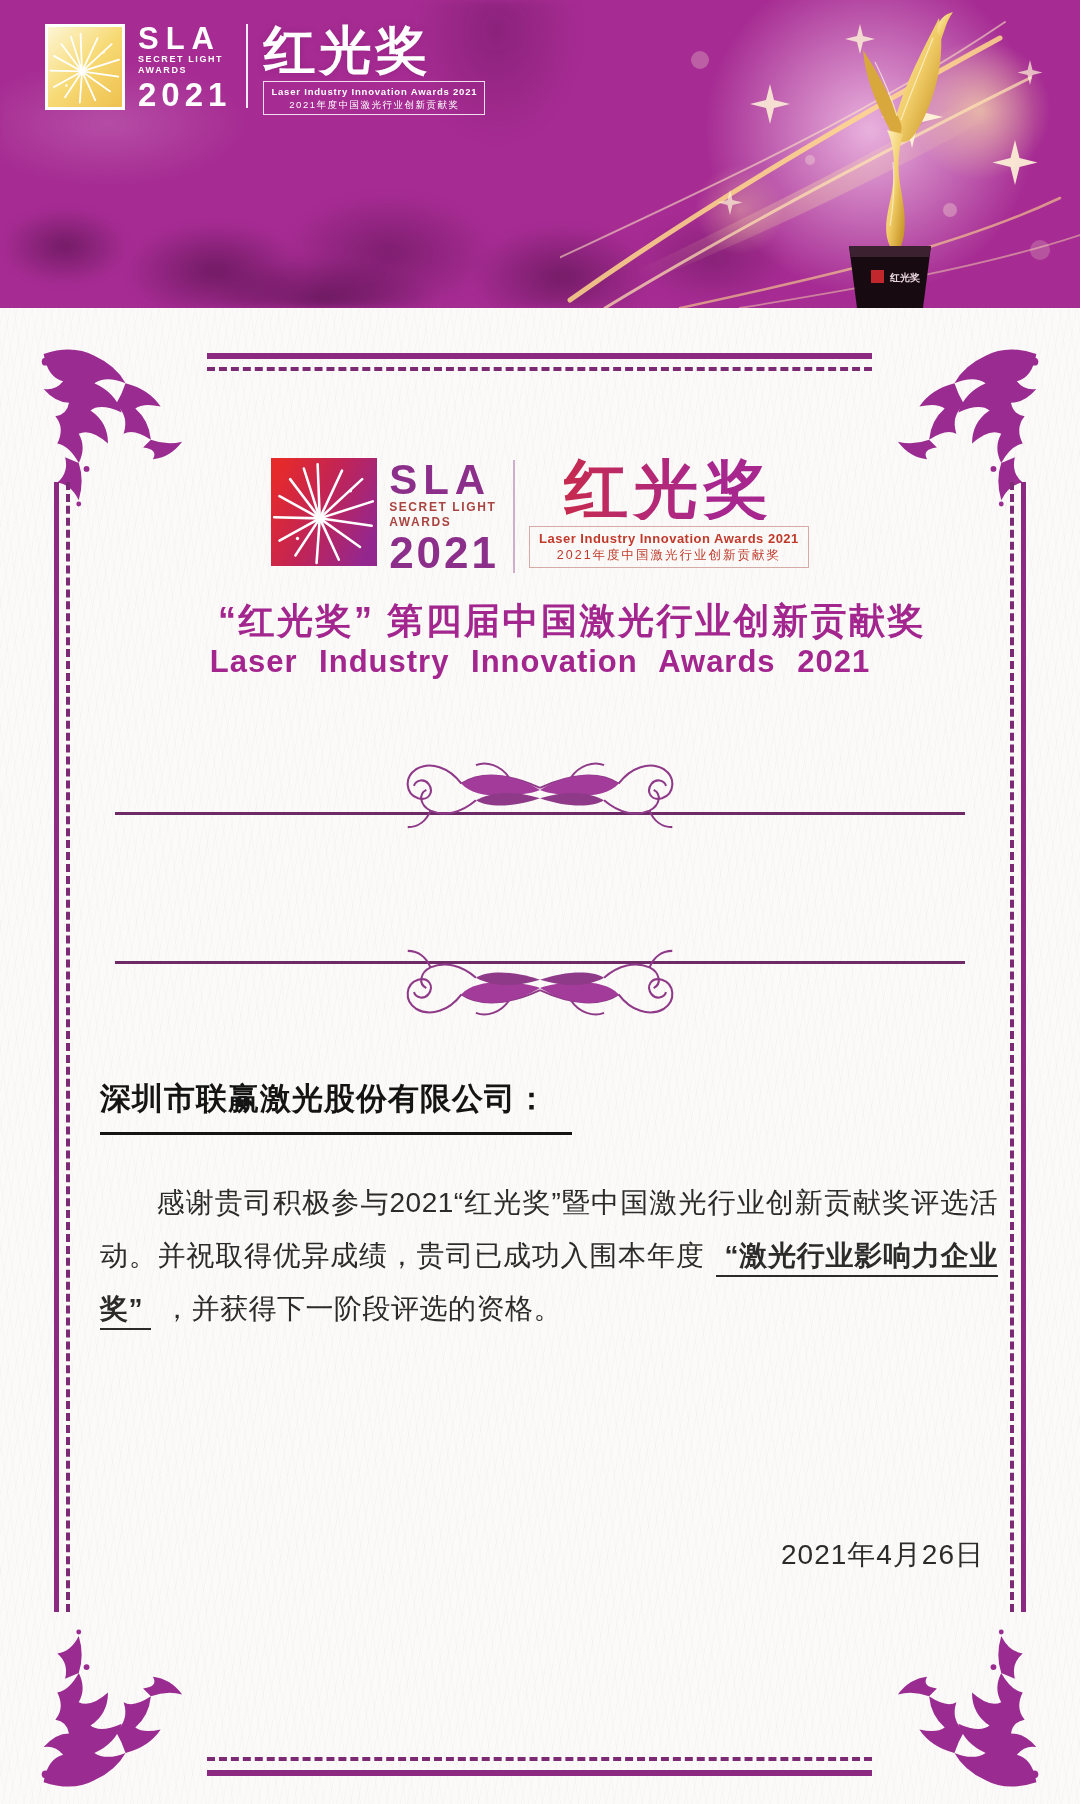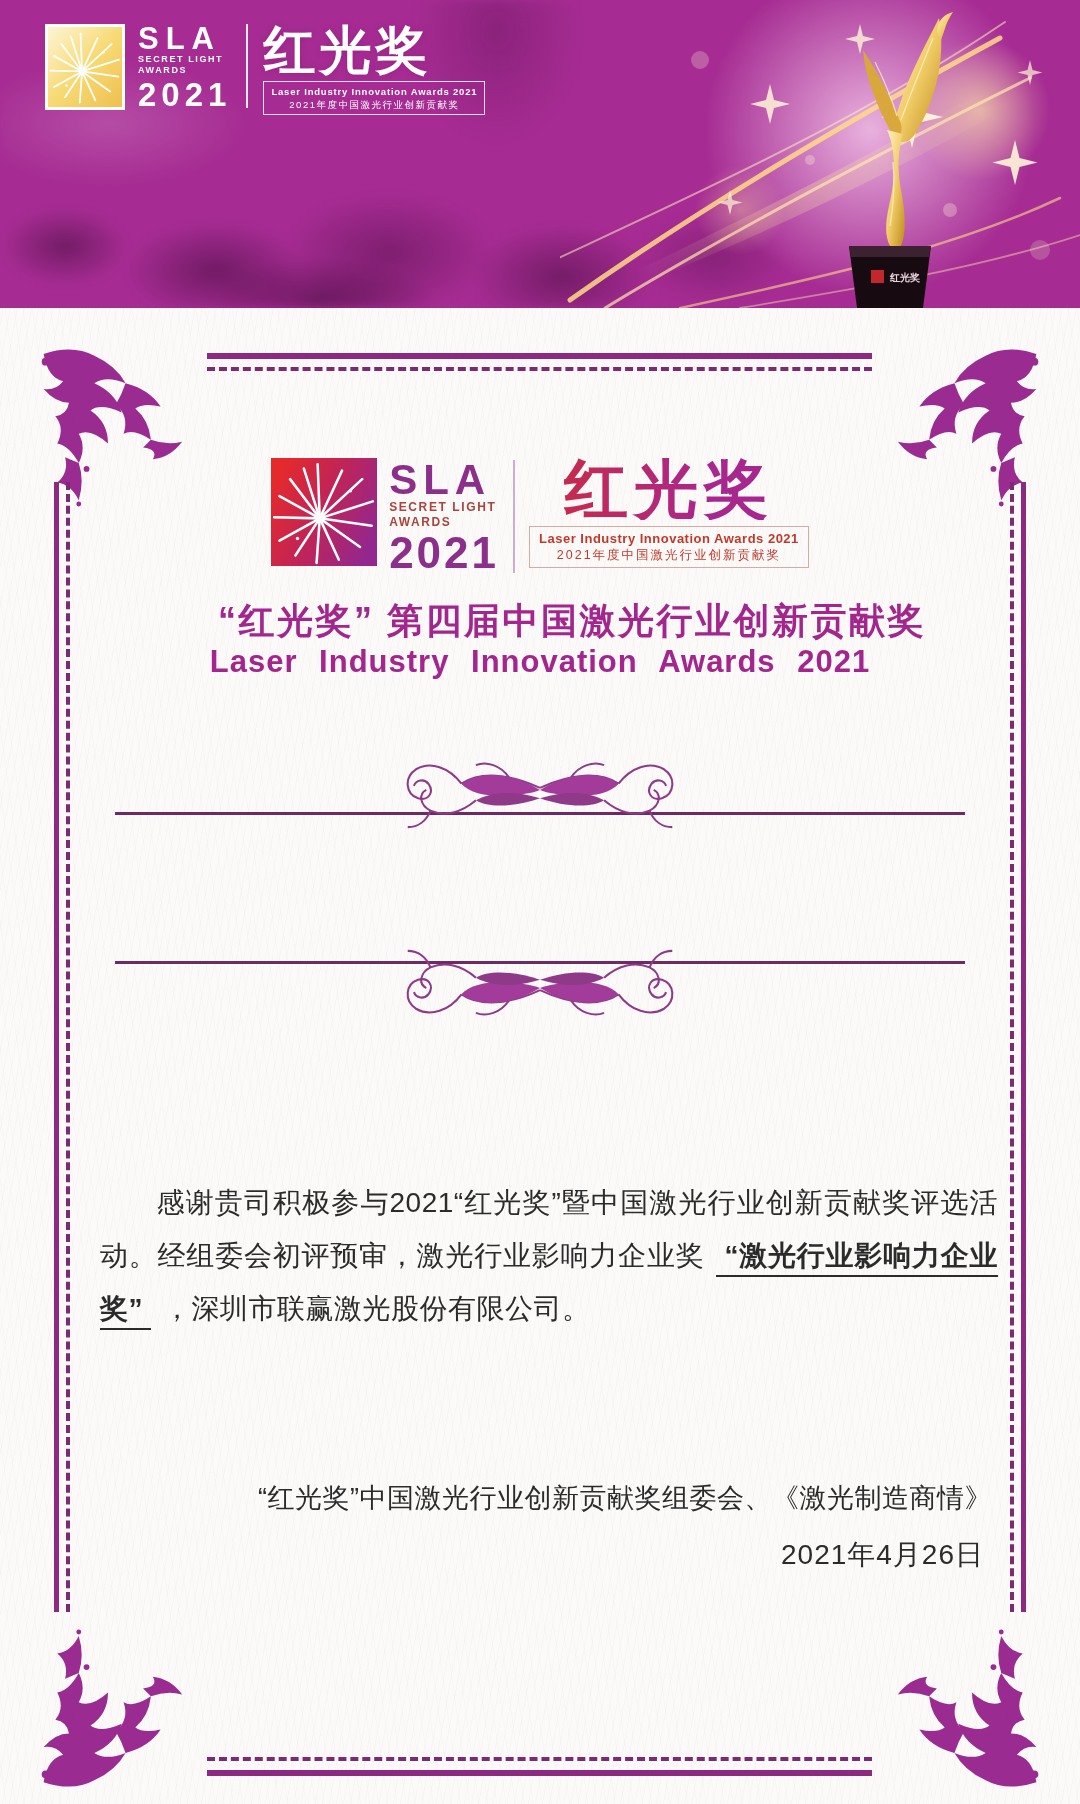--- a/index.html
+++ b/index.html
@@ -323,20 +323,20 @@
         <use href="#swirl-divider" xlink:href="#swirl-divider"></use>
       </svg>
   </div>
   <div class="flourish-line fl-bottom"></div>
   <div class="flourish-swirl fs-bottom">
     <svg viewBox="0 0 300 80">
         <use href="#swirl-divider" xlink:href="#swirl-divider"></use>
       </svg>
   </div>
 
-
-  <div class="para1"><span class="indent"></span><span>感谢贵司积极参与2021“红光奖”暨中国激光行业创新贡献奖评选活动。经组委会初评预审，激光行业影响力企业奖</span><span class="award">“激光行业影响力企业奖”</span><span>，深圳市联赢激光股份有限公司。</span></div>
-
-
-  <div class="sig-committee">“红光奖”中国激光行业创新贡献奖组委会、《激光制造商情》</div>
+  <div class="recipient">深圳市联赢激光股份有限公司：</div>
+
+  <div class="para1"><span class="indent"></span><span>感谢贵司积极参与2021“红光奖”暨中国激光行业创新贡献奖评选活动。并祝取得优异成绩，贵司已成功入围本年度</span><span class="award">“激光行业影响力企业奖”</span><span>，并获得下一阶段评选的资格。</span></div>
+
+
   <div class="sig-date">2021年4月26日</div>
 
 </div>
 
 </body></html>

